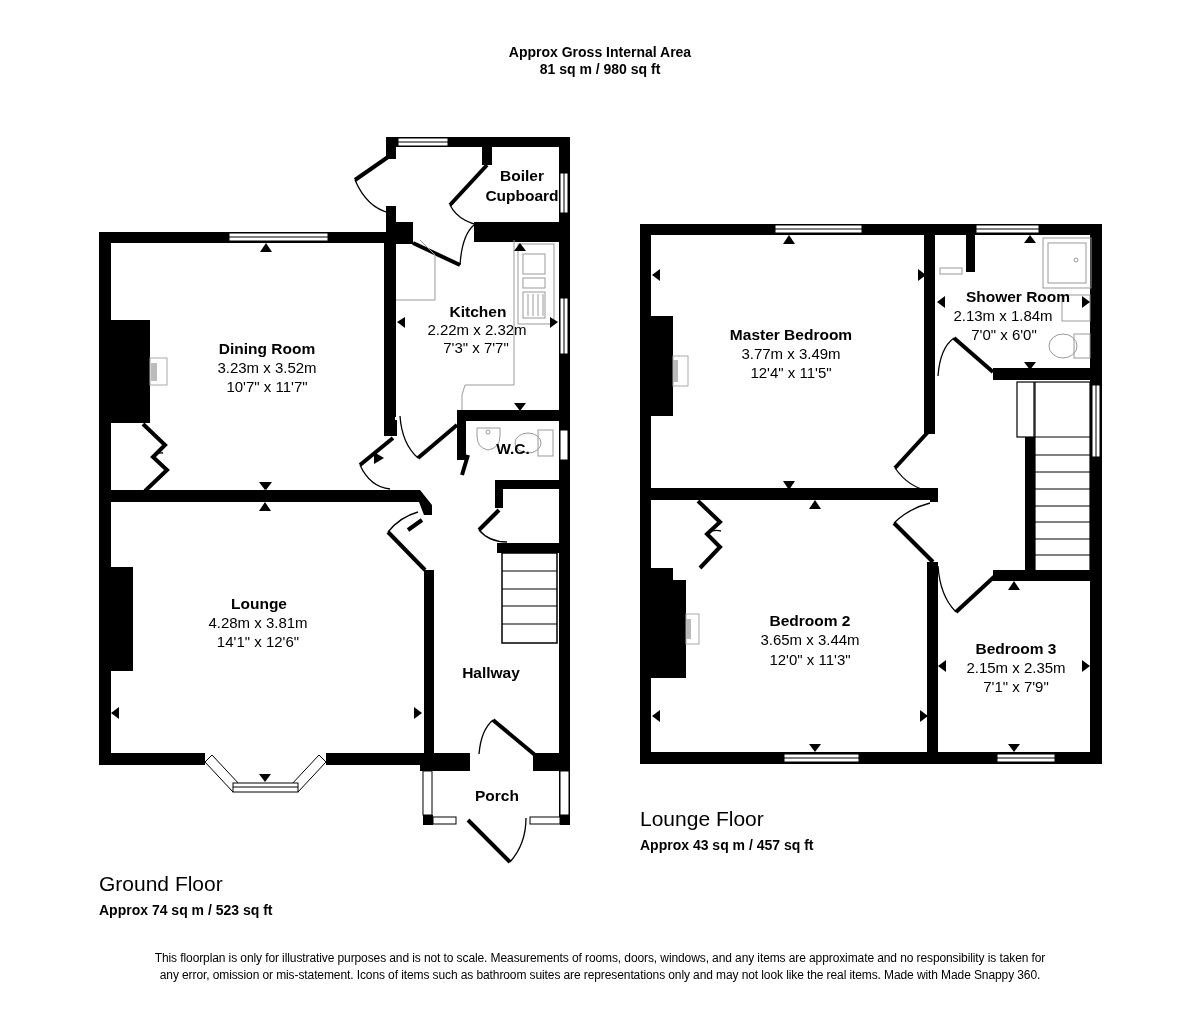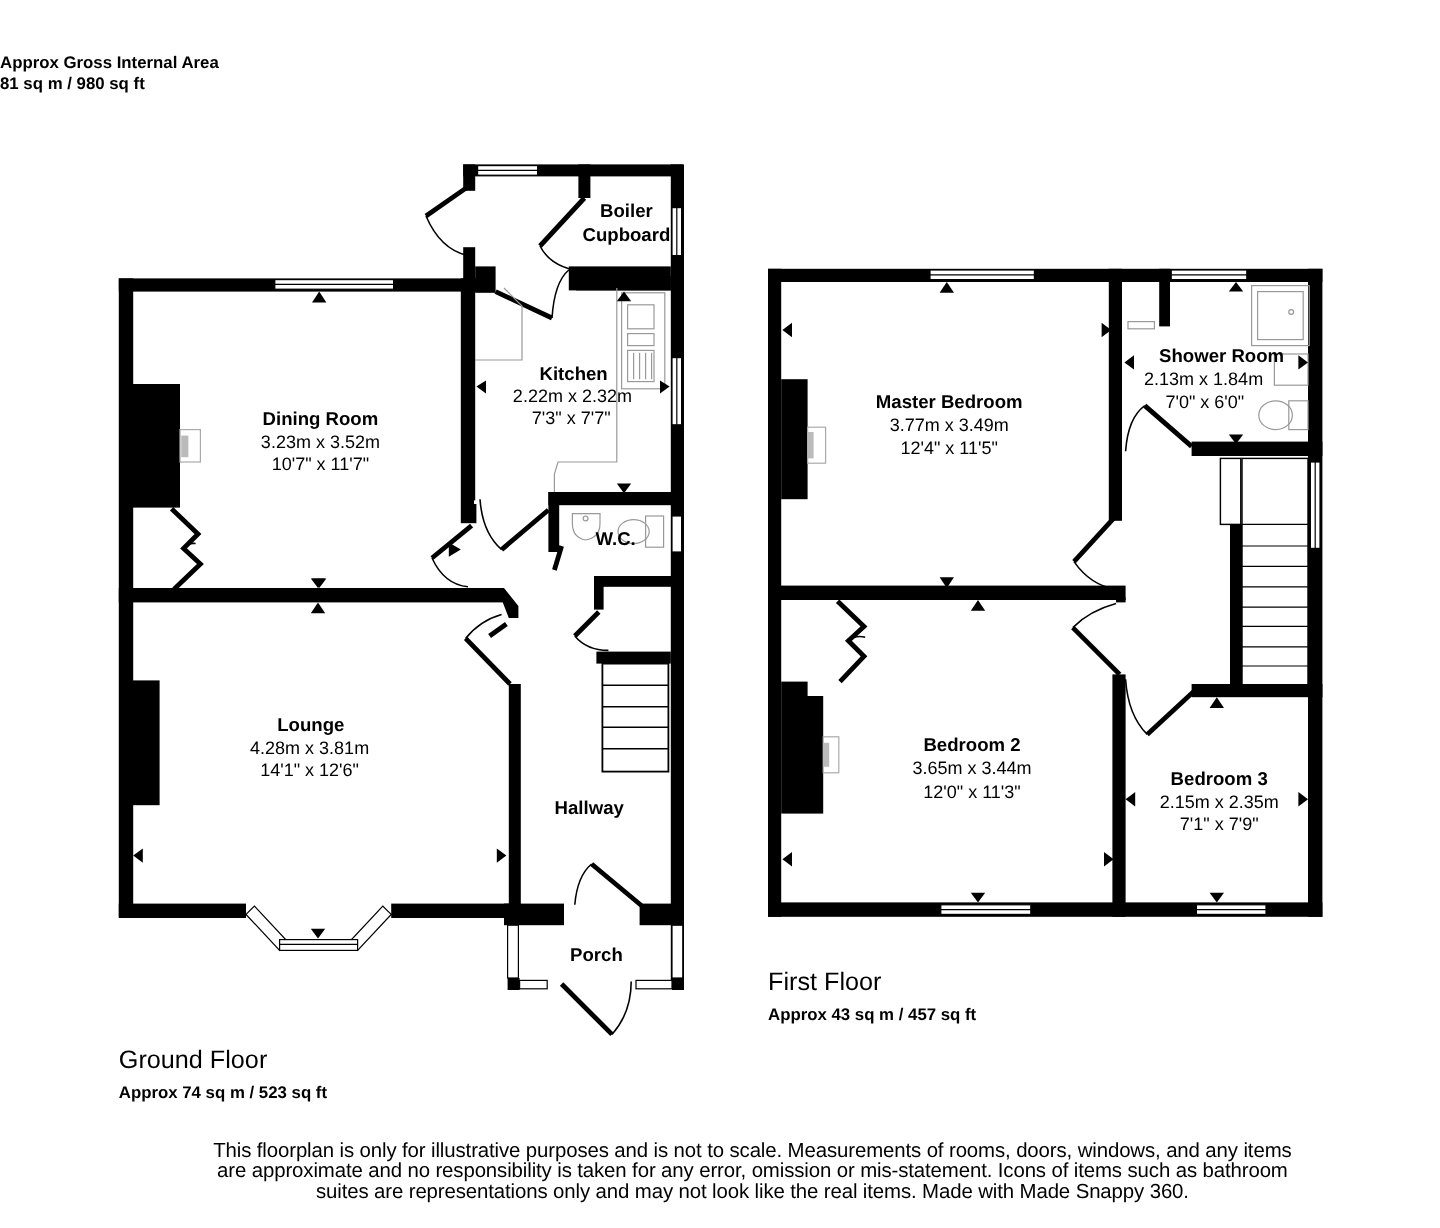--- a/index.html
+++ b/index.html
@@ -1,21 +1,21 @@
 <!DOCTYPE html>
 <html><head>
 <meta charset="utf-8">
 <style>
   html, body { margin:0; padding:0; background:#ffffff; }
   body { width:1200px; height:1023px; position:relative; overflow:hidden; font-family:"Liberation Sans", sans-serif; color:#000; }
   .abs { position:absolute; }
-  .title { left:0; width:1200px; text-align:left; font-weight:bold; font-size:14px; line-height:17px; }
+  .title { left:0; width:1200px; text-align:center; font-weight:bold; font-size:14px; line-height:17px; }
   .floor-name { font-size:21px; line-height:24px; }
   .floor-area { font-weight:bold; font-size:14px; line-height:18px; }
-  .disclaimer { left:150px; width:900px; top:950px; text-align:center; font-size:17px; line-height:17px; font-family:"Liberation Sans", sans-serif; letter-spacing:-0.1px;margin-left:27px; }
+  .disclaimer { left:150px; width:900px; top:950px; text-align:center; font-size:12px; line-height:17px; font-family:"Liberation Sans", sans-serif; letter-spacing:-0.1px; }
   svg text { font-family:"Liberation Sans", sans-serif; }
   .rn { font-weight:bold; font-size:15.5px; }
   .rd { font-size:15px; }
   .wall { fill:#000; }
   .win { fill:#fff; stroke:#000; stroke-width:1; }
   .dr { stroke:#000; stroke-width:4; fill:none; }
   .arc { stroke:#000; stroke-width:1.3; fill:none; }
   .fx { stroke:#999; stroke-width:1; fill:none; }
   .tri { fill:#000; }
 </style>
@@ -247,19 +247,19 @@
     <polygon class="tri" points="1014,581 1008,590 1020,590"></polygon>
     <polygon class="tri" points="938,666 946,660 946,672"></polygon>
     <polygon class="tri" points="1090,666 1082,660 1082,672"></polygon>
     <polygon class="tri" points="1014,752 1008,744 1020,744"></polygon>
     <text class="rn" x="1016" y="654" text-anchor="middle">Bedroom 3</text>
     <text class="rd" x="1016" y="673" text-anchor="middle">2.15m x 2.35m</text>
     <text class="rd" x="1016" y="692" text-anchor="middle">7'1" x 7'9"</text>
   </g>
 </svg>
 
-<div class="abs floor-name" style="left:640px;top:807px;">First Floor</div>
+<div class="abs floor-name" style="left:640px;top:807px;">Lounge Floor</div>
 <div class="abs floor-area" style="left:640px;top:836px;">Approx 43 sq m / 457 sq ft</div>
 
 <div class="abs floor-name" style="left:99px;top:872px;text-align:right;">Ground Floor</div>
 <div class="abs floor-area" style="left:99px;top:901px;">Approx 74 sq m / 523 sq ft</div>
 
 <div class="abs disclaimer">This floorplan is only for illustrative purposes and is not to scale. Measurements of rooms, doors, windows, and any items are approximate and no responsibility is taken for any error, omission or mis-statement. Icons of items such as bathroom suites are representations only and may not look like the real items. Made with Made Snappy 360.</div>
 
 </body></html>

